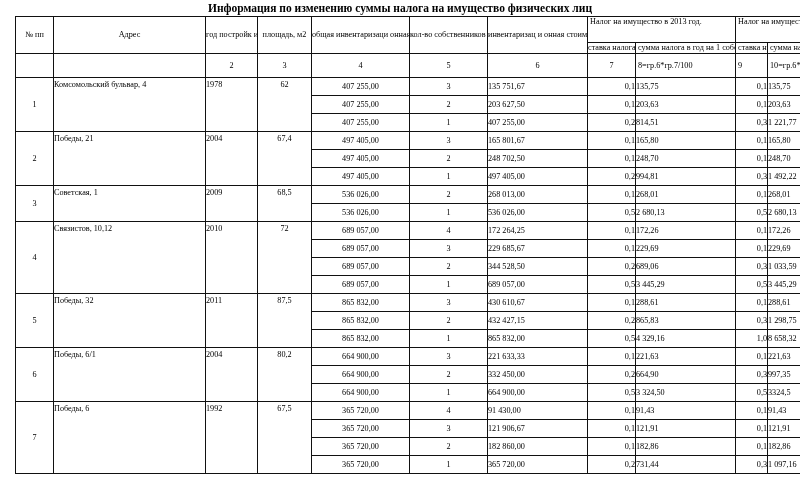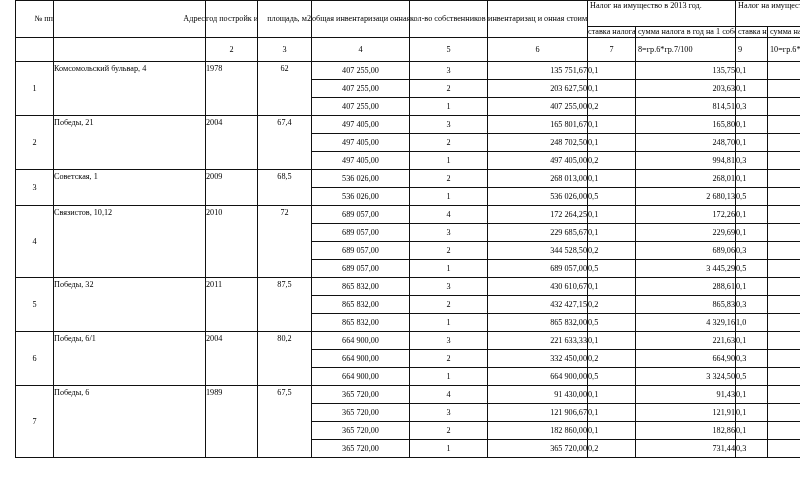--- a/index.html
+++ b/index.html
@@ -42,21 +42,21 @@
     padding: 0;
     font-weight: normal;
     font-size: 8.2px;
     line-height: 10.3px;
     vertical-align: middle;
     overflow: hidden;
     white-space: nowrap;
   }
   
   .hcell {
-    text-align: right;
+    text-align: center;
     vertical-align: top;
     padding: 2px 1px 0 1px;
     font-size: 8.2px;
     line-height: 10.4px;
     white-space: normal;
   }
   .hcell.left {
     text-align: left;
     padding-left: 2px;
   }
@@ -74,43 +74,44 @@
     white-space: normal;
     line-height: 9.6px;
   }
   
   .c-num      { text-align: center; }
   .c-addr     { text-align: left; }
   .c-year     { text-align: left; }
   .c-area     { text-align: center; }
   .c-total    { text-align: center; }
   .c-own      { text-align: center; }
-  .c-inv      { text-align: right; }
-  .c-rate     { text-align: left; }
-  .c-sum      { text-align: right; padding-right: 4px; font-weight: bold; }
+  .c-inv      { text-align: left; }
+  .c-rate     { text-align: right; }
+  .c-sum      { padding-right: 4px; font-weight: bold; }
   td.datacell {
     height: 17px;
     font-size: 8.6px;
   }
   tr.grouptop td {
     border-top: 1.4px solid #111;
   }
   .addr-overflow {
     display: block;
     width: 100%;
     overflow: hidden;
     text-overflow: clip;
     white-space: nowrap;
   }
 </style>
 </head>
 <body>
 
 <div id="page">
 
+  <div id="doc-title">Информация по изменению суммы налога на имущество физических лиц</div>
 
   <table class="grid">
     <colgroup>
       <col style="width:38px">
       <col style="width:152px">
       <col style="width:52px">
       <col style="width:54px">
       <col style="width:98px">
       <col style="width:78px">
       <col style="width:100px">
@@ -350,21 +351,21 @@
           <td class="datacell c-rate">0,5</td>
           <td class="datacell c-sum">3 324,50</td>
           <td class="datacell c-rate">0,5</td>
           <td class="datacell c-sum">3324,5</td>
         </tr>
         <tr class="grouptop">
           <td class="datacell c-num" rowspan="4">7</td>
           <td class="datacell c-addr" rowspan="4" style="vertical-align: top; padding-top: 2px;">
             <span class="addr-overflow">Победы, 6</span>
           </td>
-          <td class="datacell c-year" rowspan="4" style="vertical-align: top; padding-top: 2px;">1989</td>
+          <td class="datacell c-year" rowspan="4" style="vertical-align: top; padding-top: 2px;">1992</td>
           <td class="datacell c-area" rowspan="4" style="vertical-align: top; padding-top: 2px;">67,5</td>
           <td class="datacell c-total">365 720,00</td>
           <td class="datacell c-own">4</td>
           <td class="datacell c-inv">91 430,00</td>
           <td class="datacell c-rate">0,1</td>
           <td class="datacell c-sum">91,43</td>
           <td class="datacell c-rate">0,1</td>
           <td class="datacell c-sum">91,43</td>
         </tr>
         <tr>

